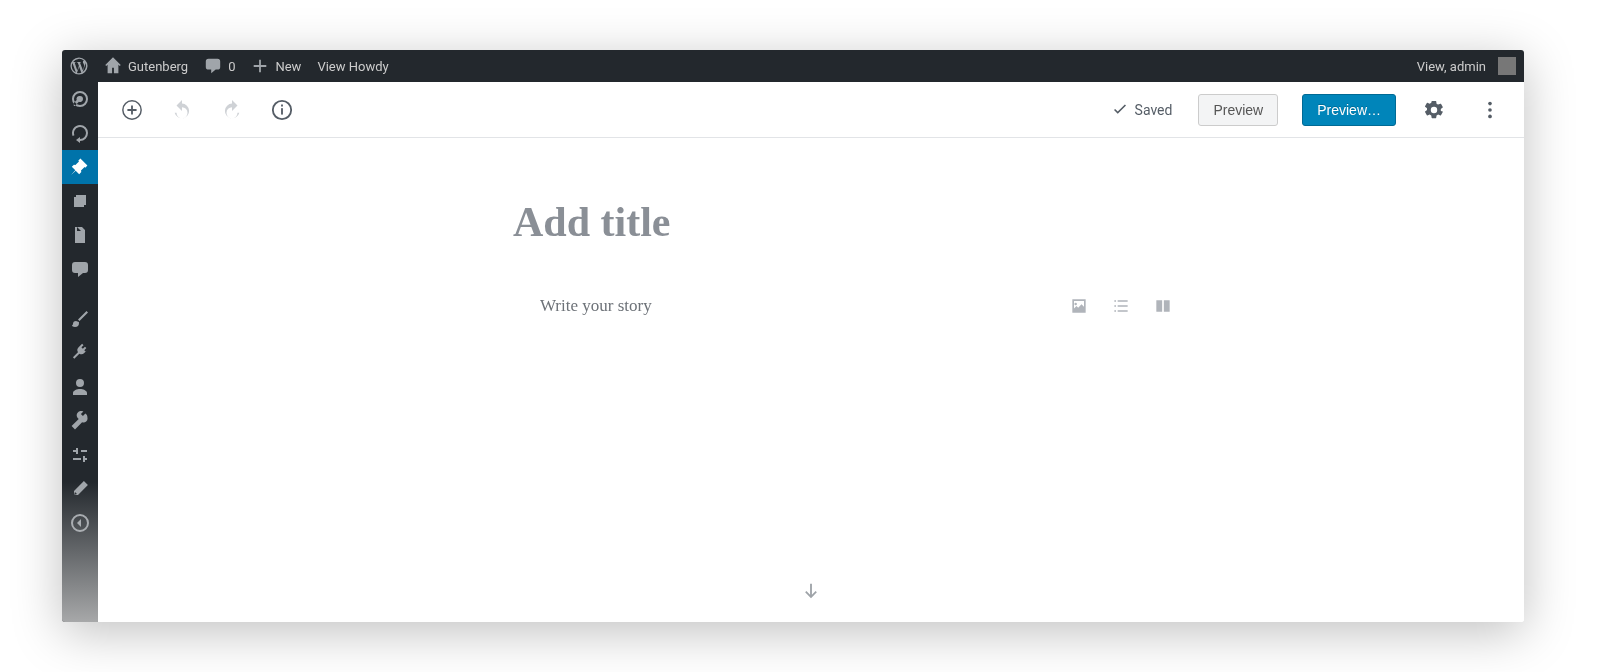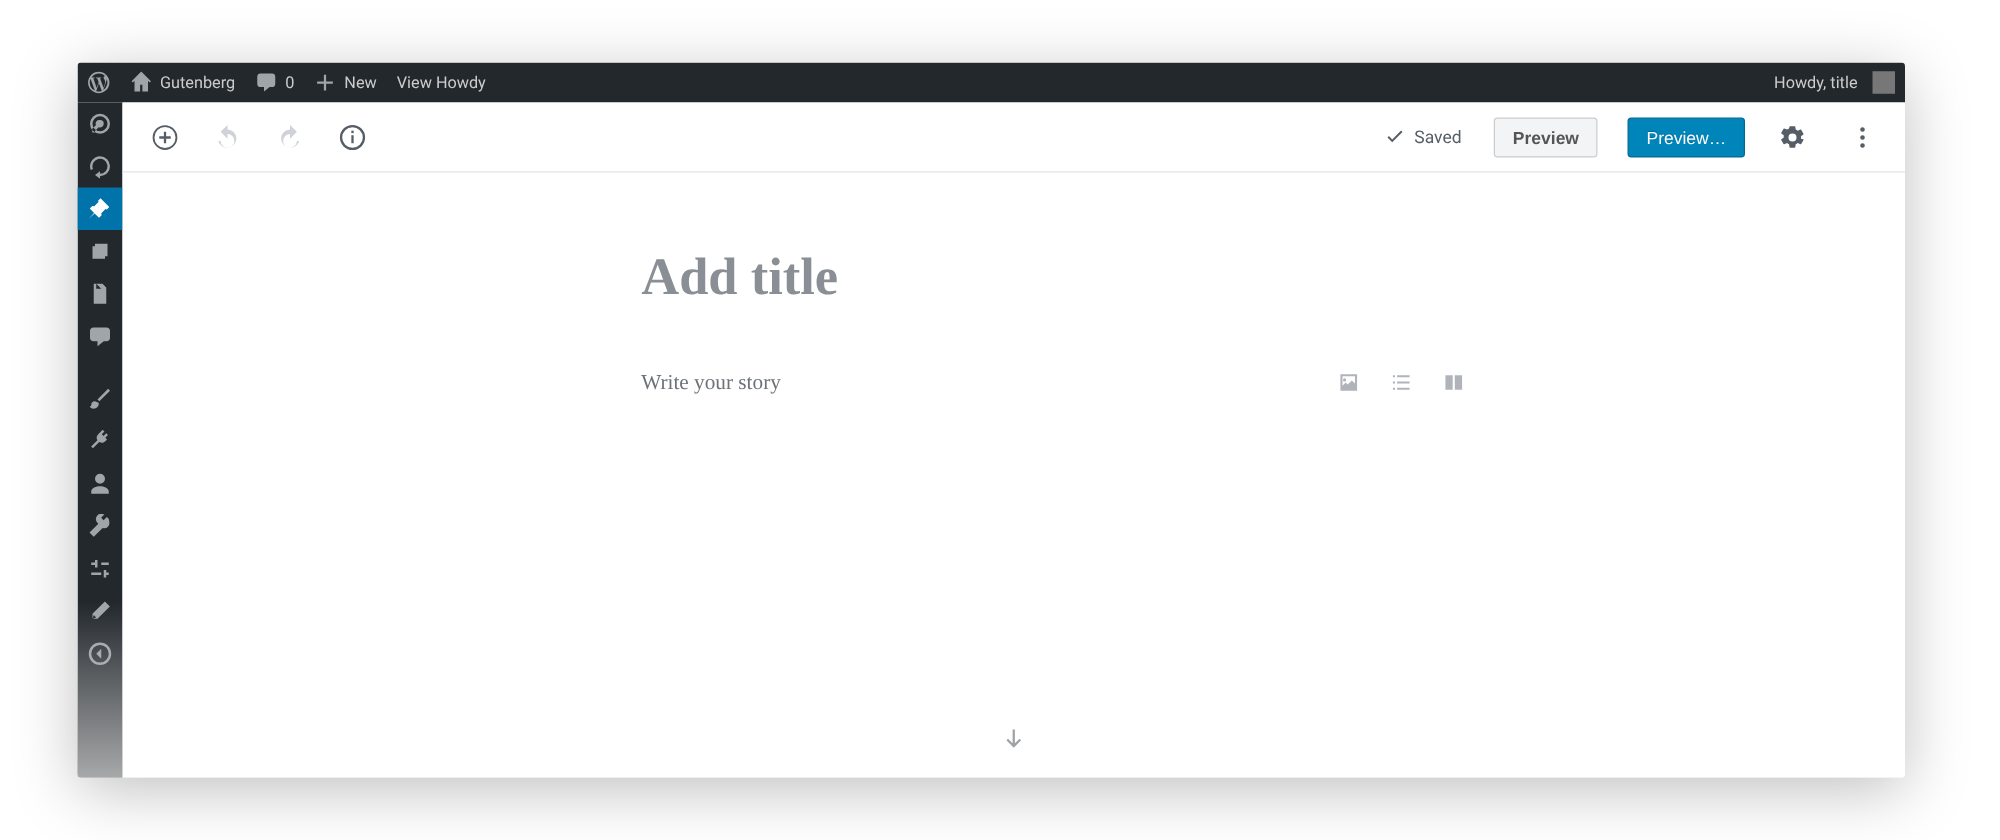--- a/index.html
+++ b/index.html
@@ -29,30 +29,30 @@
   .editor { flex: 1; background: #fff; position: relative; }
   .topbar { height: 56px; border-bottom: 1px solid #e2e4e7; display: flex; align-items: center; padding: 0 16px; gap: 14px; }
   .topbar .toolbtn { width: 36px; height: 36px; display: inline-flex; align-items: center; justify-content: center; cursor: pointer; color: #555d66; border-radius: 3px; }
   .topbar .toolbtn svg { width: 22px; height: 22px; fill: #555d66; }
   .topbar .toolbtn.add svg circle { fill: none; stroke: #555d66; stroke-width: 1.6; }
   .topbar .toolbtn.disabled svg { fill: #cfd2d6; }
   .topbar .flex { flex: 1; }
   .saved { display: inline-flex; align-items: center; gap: 6px; color: #555d66; font-size: 14px; margin-right: 12px; justify-content: flex-end; }
   .saved svg { width: 18px; height: 18px; fill: #555d66; }
   .btn { font-size: 14px; padding: 7px 14px; border-radius: 3px; cursor: pointer; border: 1px solid transparent; }
-  .btn-outline { background: #f3f4f5; border-color: #ccc; color: #555; font-weight: bold; }
+  .btn-outline { background: #f3f4f5; border-color: #ccc; color: #555; }
   .btn-primary { background: #0085ba; color: #fff; border-color: #006a95; text-shadow: 0 -1px rgba(0,0,0,0.2); }
   .iconbtn { width: 36px; height: 36px; display: inline-flex; align-items: center; justify-content: center; cursor: pointer; color: #555d66; margin-left: 6px; }
   .iconbtn svg { width: 22px; height: 22px; fill: #555d66; }
 
   
   .canvas { max-width: 660px; margin: 60px 0 0 415px; font-family: Georgia, "Times New Roman", serif; position: relative; }
   .title-input { font-size: 42px; font-weight: 700; color: #8a8f96; border: none; outline: none; width: 100%; background: transparent; font-family: Georgia, "Times New Roman", serif; }
   .title-input::placeholder { color: #8a8f96; }
-  .story { margin-top: 50px; font-size: 17px; color: #777; display: flex; align-items: flex-end; }
+  .story { margin-top: 50px; font-size: 17px; color: #777; display: flex; align-items: flex-end; margin-left: 27px; }
   .story .txt { flex: 1; color: #6d7278; }
   .inserticons { display: inline-flex; gap: 22px; color: #b0b4ba; }
   .inserticons svg { width: 20px; height: 20px; fill: #b0b4ba; cursor: pointer; }
 
   .appender { position: absolute; left: 50%; transform: translateX(-50%); bottom: 16px; color: #9ea3a8; cursor: pointer; }
   .appender svg { width: 22px; height: 22px; fill: #9ea3a8; }
 </style>
 </head>
 <body>
 
@@ -80,21 +80,21 @@
       <svg viewBox="0 0 20 20">
           <path d="M9 3h2v6h6v2h-6v6H9v-6H3V9h6z"></path>
         </svg>
       <span>New</span>
     </div>
     <div class="item">
       <span>View Howdy</span>
     </div>
     <div class="spacer"></div>
     <div class="item">
-      <span>Howdy, title</span>
+      <span>View, admin</span>
       <span class="avatar"></span>
     </div>
   </div>
 
   <div class="body">
 
     <div class="rail">
       <div class="rail-item">
           <svg viewBox="0 0 20 20">
             <path d="M3.8 14l2.9-2.9A3 3 0 0 1 10 7a3 3 0 0 1 3 3 3 3 0 0 1-4.1 2.8L6 15.7V17H3.8zM10 2a8 8 0 1 0 8 8 8 8 0 0 0-8-8zm0 14a6 6 0 1 1 6-6 6 6 0 0 1-6 6z"></path>

